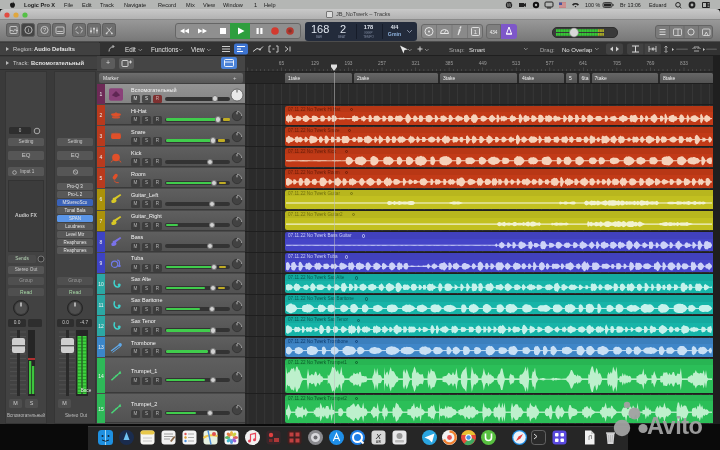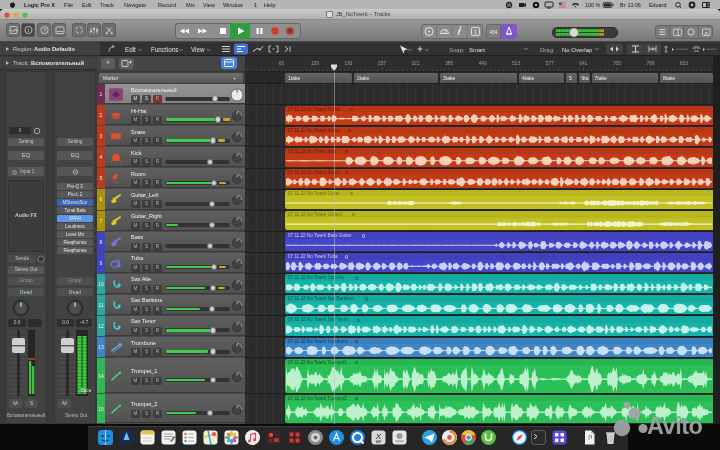--- a/index.html
+++ b/index.html
@@ -93,20 +93,36 @@
  <path d="M32 8 l-4.5-2.6 v5.2z M27.5 8 l-4.5-2.6 v5.2z" fill="#fff"></path>
  <rect x="45" y="5" width="6" height="6" fill="#fff"></rect>
  <rect x="55" y="0" width="20" height="16" fill="#2e9e3e"></rect>
  <path d="M63 4.5 l6.5 3.5 -6.5 3.5z" fill="#fff"></path>
  <rect x="81.5" y="5" width="2.2" height="6" fill="#fff"></rect>
       <rect x="85.3" y="5" width="2.2" height="6" fill="#fff"></rect>
  <circle cx="100" cy="8" r="3.8" fill="#d33a2f"></circle>
  <circle cx="115" cy="8" r="3.8" fill="#b5372e"></circle>
       <circle cx="115" cy="8" r="1.8" fill="#7e342c"></circle>
 </svg>
+    <div class="abs" style="left:305px;top:21.5px;width:112px;height:19px;background:#232b3b;border-radius:3px;color:#dfe5ee">
+ <div class="abs" style="left:6px;top:1px;font-size:11px">168</div>
+ <div class="abs" style="left:11px;top:13px;font-size:3px;color:#7f899e">BAR</div>
+ <div class="abs" style="left:35px;top:1px;font-size:11px">2</div>
+ <div class="abs" style="left:33px;top:13px;font-size:3px;color:#7f899e">BEAT</div>
+ <div class="abs" style="left:50.5px;top:2px;width:1px;height:15px;background:#161c29"></div>
+ <div class="abs" style="left:53px;top:2px;width:21px;text-align:center;font-size:5.6px;font-weight:bold">178</div>
+ <div class="abs" style="left:53px;top:9px;width:21px;text-align:center;font-size:3px;color:#7f899e">KEEP</div>
+ <div class="abs" style="left:53px;top:13px;width:21px;text-align:center;font-size:3px;color:#7f899e">TEMPO</div>
+ <div class="abs" style="left:76.5px;top:2px;width:1px;height:15px;background:#161c29"></div>
+ <div class="abs" style="left:79px;top:2.5px;width:21px;text-align:center;font-size:5.4px;font-weight:bold">4/4</div>
+ <div class="abs" style="left:79px;top:9.5px;width:21px;text-align:center;font-size:5.2px;color:#8fb3de;font-weight:bold">Gmin</div>
+ <svg class="abs" style="left:101px;top:7px" width="7" height="5">
+        <path d="M1.2 1.2 l2.3 2.3 2.3-2.3" stroke="#9aa3b5" fill="none" stroke-width="0.9"></path>
+      </svg>
+</div>
     <div class="abs" style="left:421px;top:24px;width:62px;height:15px;background:#8a8a8a;border:1px solid #696969;border-radius:3px"></div>
 <svg class="abs" style="left:421px;top:24px" width="62" height="15" viewBox="0 0 62 15">
  <path d="M15.5 1 v13 M31 1 v13 M46.5 1 v13" stroke="#787878" stroke-width="1"></path>
  <circle cx="8" cy="7.5" r="4" fill="none" stroke="#e6e6e6" stroke-width="1"></circle>
       <circle cx="8" cy="7.5" r="1" fill="#e6e6e6"></circle>
  <path d="M19.5 9.5 a4 4 0 0 1 8 0z" fill="none" stroke="#e6e6e6" stroke-width="1"></path>
       <path d="M23.5 9 l1.5-3" stroke="#e6e6e6" stroke-width="0.8"></path>
  <path d="M36.5 11 l1.5-6 2 0.6 -2.5 5.6z M38.3 4.2 l1 -2 1.2 0.4 -0.6 2.2z" fill="#e6e6e6"></path>
  <rect x="50.5" y="3.5" width="8" height="8" rx="1" fill="none" stroke="#e6e6e6" stroke-width="0.9"></rect>
       <text x="54.5" y="10" font-size="6" fill="#e6e6e6" text-anchor="middle">1</text>

